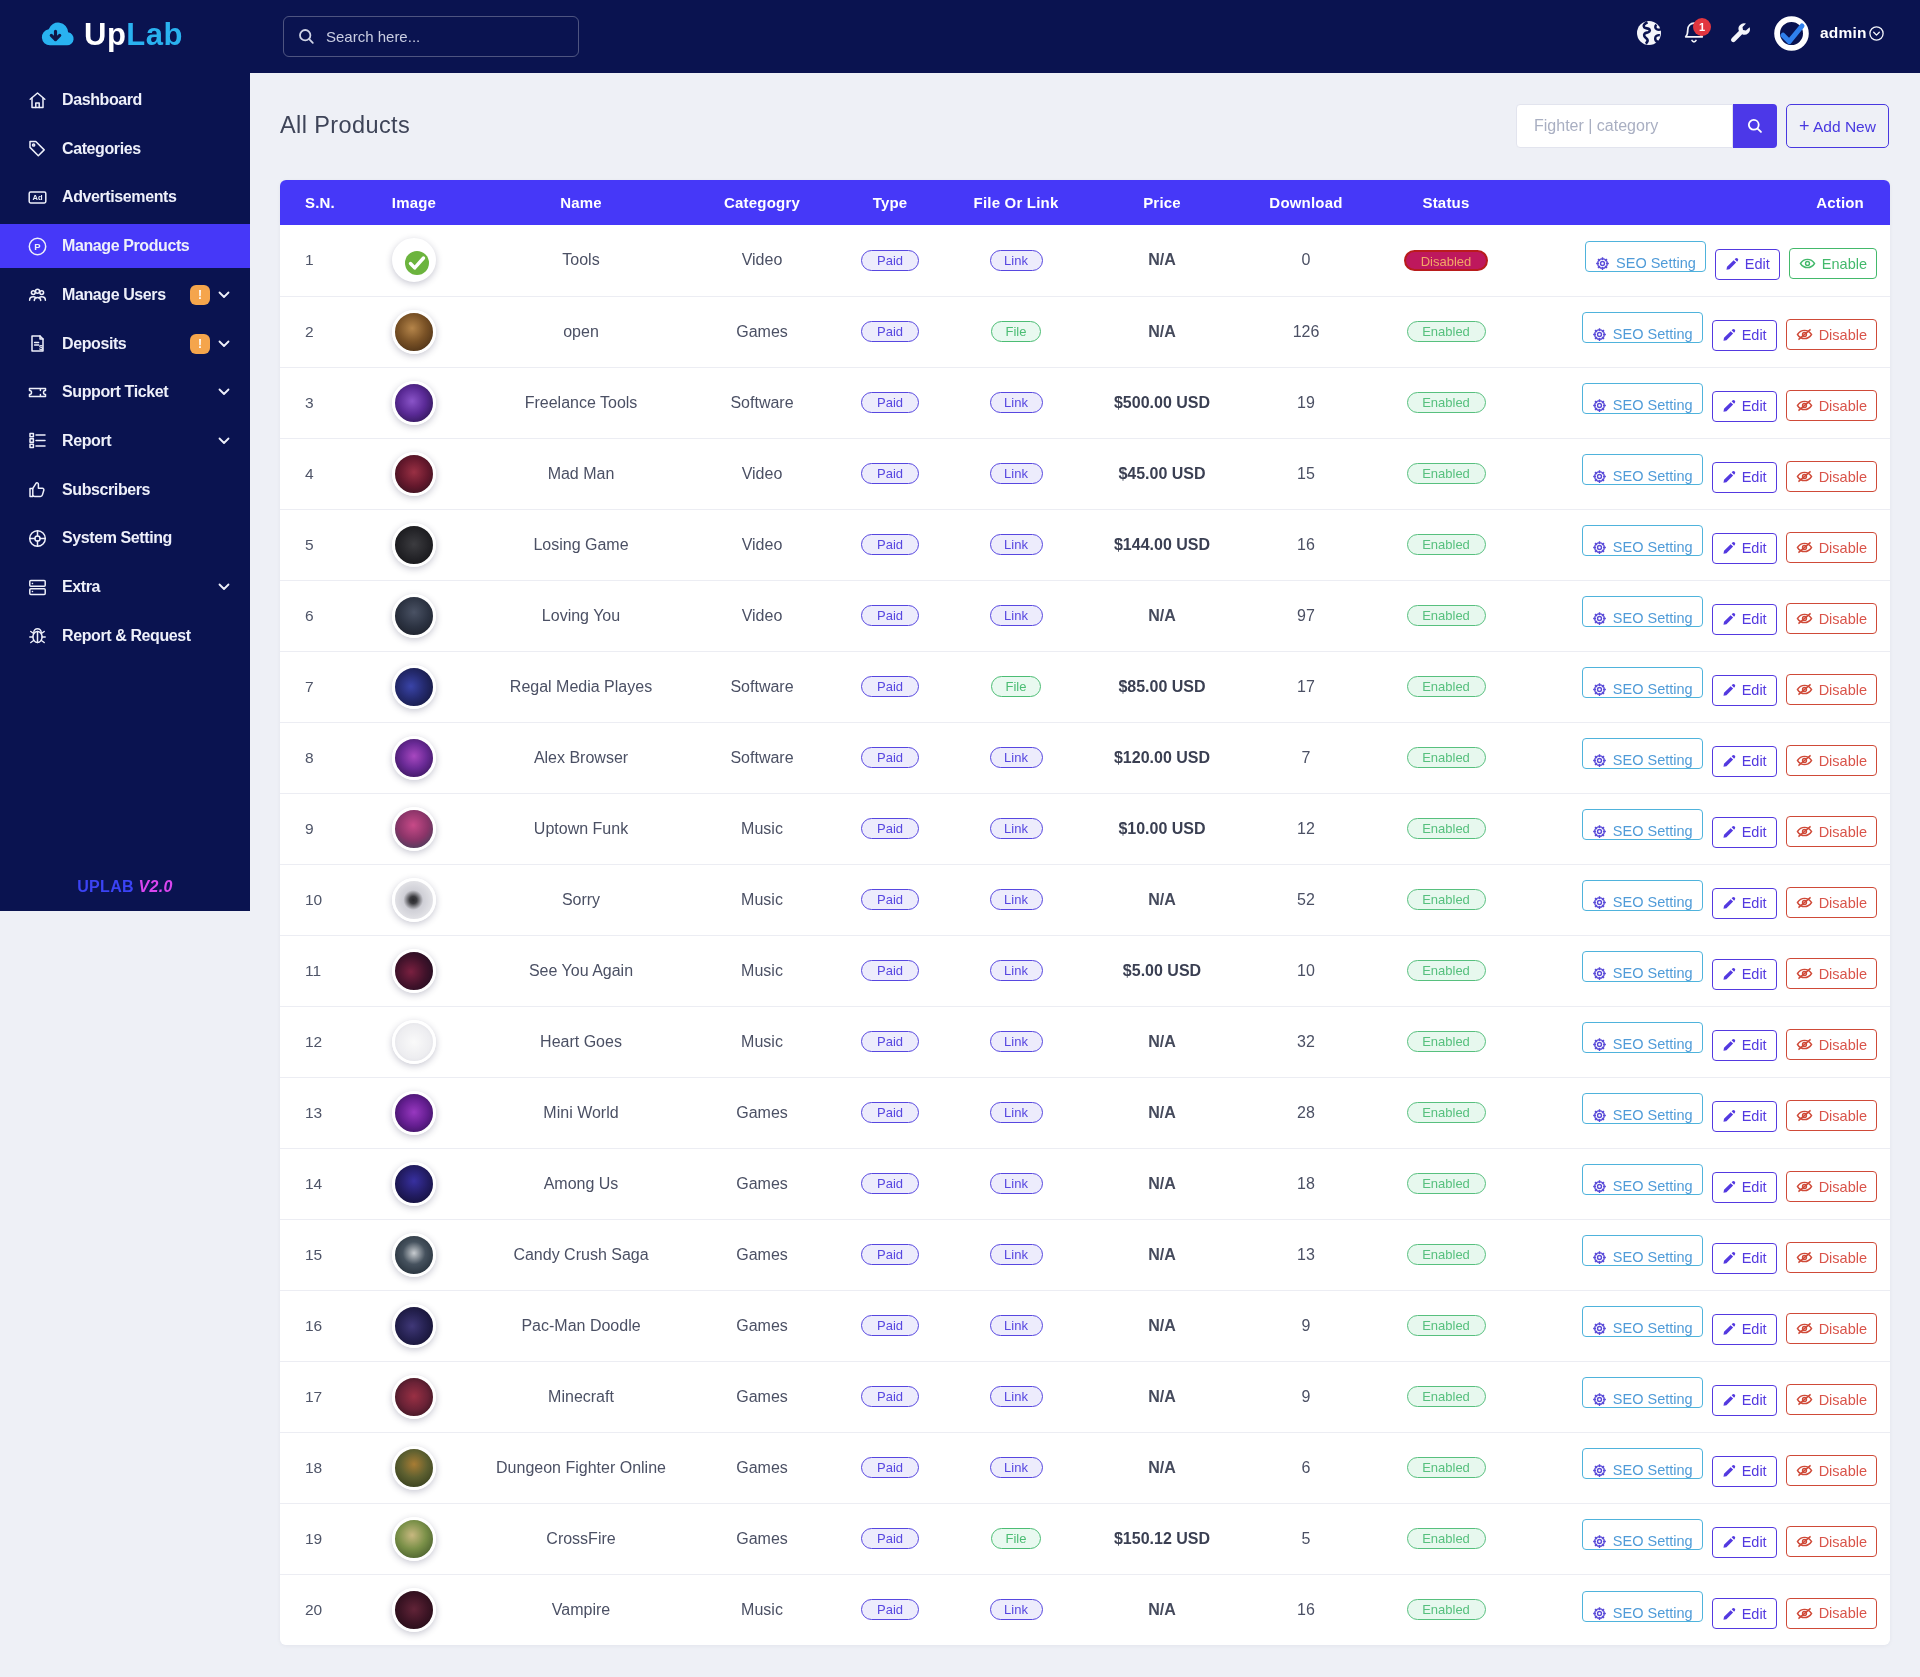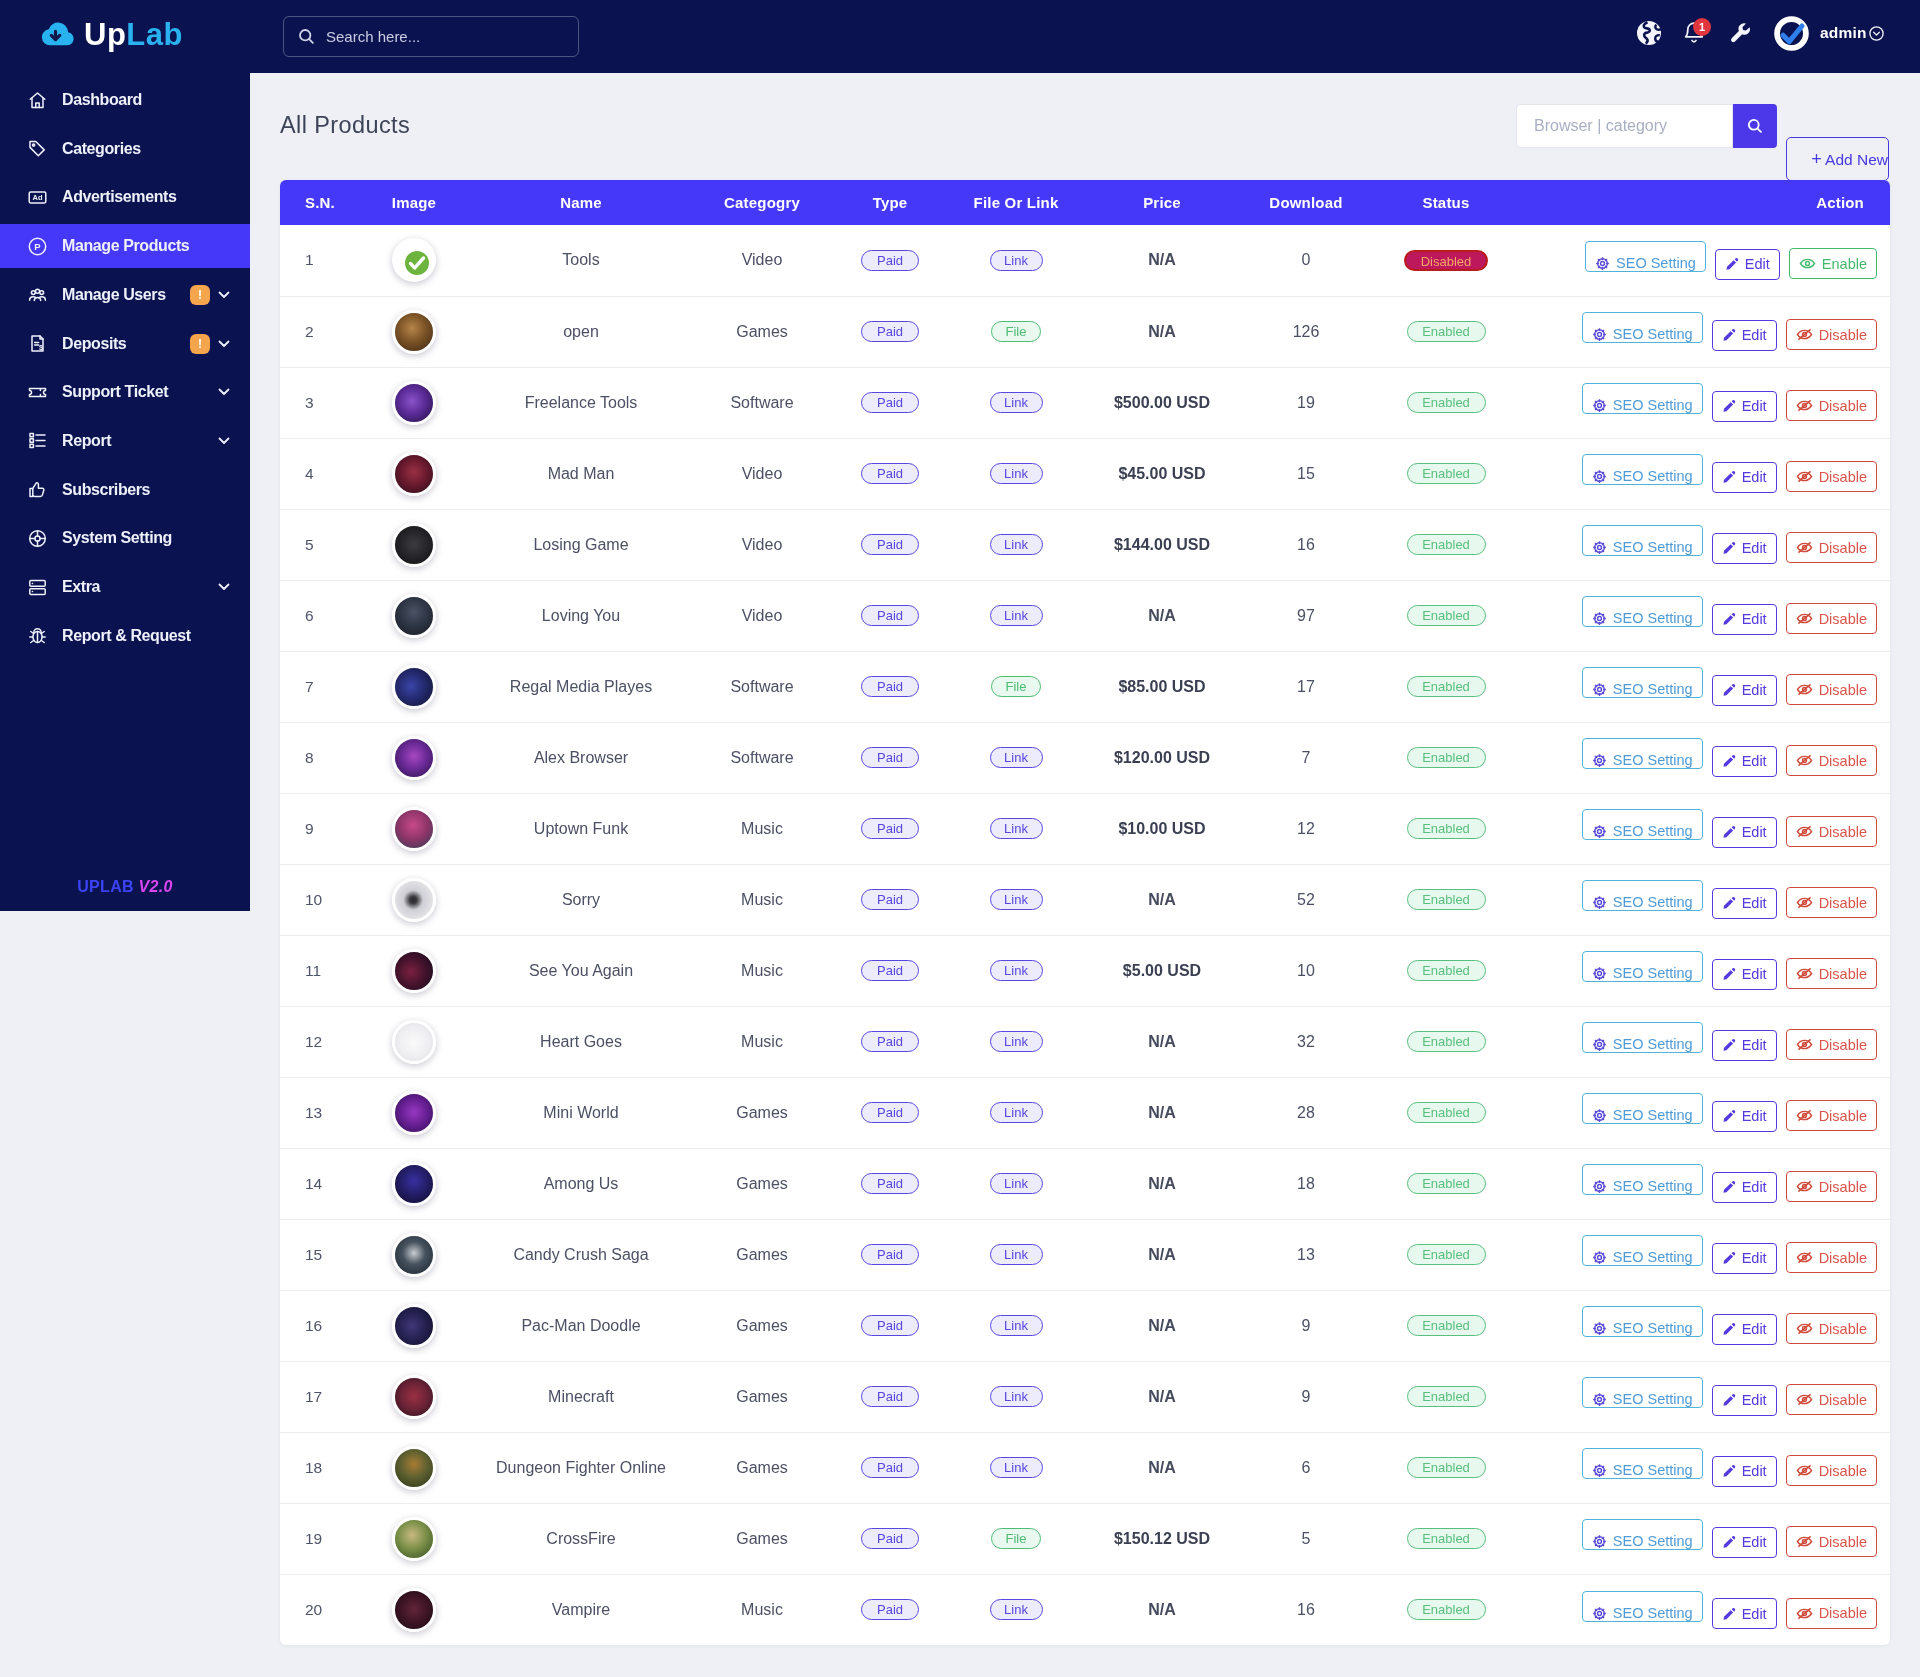--- a/index.html
+++ b/index.html
@@ -19,21 +19,21 @@
 .version .v1 { color:#3b43f5; } .version .v2 { color:#d946ef;font-style:italic; }
 .search { position:absolute; left:33px; top:16px; width:296px; height:41px; border:1px solid rgba(255,255,255,0.28); border-radius:6px; display:flex; align-items:center; }
 .search svg { margin-left:13px; }
 .search span { margin-left:10px; font-size:15px; color:#c9cde2; }
 .tico { position:absolute; top:0; height:66px; display:flex; align-items:center; }
 .nbadge { position:absolute; left:12px; top:18px; width:18px; height:18px; background:#e2363f; border-radius:50%; color:#fff; font-size:11px; font-weight:bold; text-align:center; line-height:18px; }
 .admin { color:#fff; font-size:15.5px; font-weight:bold; letter-spacing:0.2px; }
 .h1 { position:absolute; left:280px; top:112px; font-size:23.5px; font-weight:normal; color:#3e4458; letter-spacing:0.4px; }
 .pinput { position:absolute; left:1516px; top:104px; width:217px; height:44px; background:#fff; border:1px solid #e2e4ee; border-radius:4px 0 0 4px; line-height:42px; padding-left:17px; font-size:16px; color:#a9afc2; }
 .pbtn { position:absolute; left:1733px; top:104px; width:44px; height:44px; background:#4c38e8; border-radius:0 4px 4px 0; display:flex; align-items:center; justify-content:center; }
-.addnew { position:absolute; left:1786px; top:104px; width:103px; height:44px; border:1px solid #4838e0; border-radius:5px; color:#4838e0; font-size:15.5px; text-align:right; line-height:42px;margin-top:33px; }
+.addnew { position:absolute; left:1786px; top:104px; width:103px; height:44px; border:1px solid #4838e0; border-radius:5px; color:#4838e0; font-size:15.5px; text-align:center; line-height:42px; }
 .addnew b { font-weight:normal; font-size:18px; }
 .card { position:absolute; left:280px; top:180px; width:1610px; border-radius:6px; overflow:hidden; box-shadow:0 1px 4px rgba(20,20,60,0.05); }
 table { border-collapse:collapse; width:1610px; table-layout:fixed; background:#fff; }
 thead th { background:#4638f8; height:45px; color:#fff; font-size:15px; font-weight:bold; letter-spacing:0.2px; }
 tbody td { height:71px; border-top:1px solid #ecedf3; font-size:16px; color:#4b5064; }
 tbody tr:first-child td { border-top:none; }
 td.c, th.c { text-align:center; }
 td.sn, th.sn { text-align:left; padding-left:25px; font-size:15.5px; color:#4f5568; }
 th.sn { color:#fff; font-size:15px; }
 td.act, th.act { text-align:right; padding-right:13px; }
@@ -217,21 +217,21 @@
       <svg class="mi" width="21" height="21" viewBox="0 0 21 21" fill="none" stroke="#eef0fa" stroke-width="1.5" stroke-linecap="round" stroke-linejoin="round">
         <ellipse cx="10.5" cy="12" rx="4.6" ry="5.5"></ellipse>
         <path d="M6.8 7.5a3.7 3.7 0 0 1 7.4 0"></path>
         <path d="M10.5 6.5v11M2.8 12h3.1M15.1 12h3.1M3.8 6.5l2.8 2M17.2 6.5l-2.8 2M3.8 17.5l2.8-2M17.2 17.5l-2.8-2"></path>
       </svg>
       <span class="ml">Report &amp; Request</span>
     </div>
   <div class="version"><span class="v1">UPLAB</span> <span class="v2">V2.0</span></div>
 </div>
 <div class="h1">All Products</div>
-<div class="pinput">Browser | category</div>
+<div class="pinput">Fighter | category</div>
 <div class="pbtn">
     <svg width="18" height="18" viewBox="0 0 19 19" fill="none" stroke="#fff" stroke-width="1.9" stroke-linecap="round">
       <circle cx="8.2" cy="8.2" r="5.2"></circle>
       <path d="M12.2 12.2l3.6 3.6"></path>
     </svg>
   </div>
 <div class="addnew"><b>+</b> Add New</div>
 <div class="card">
 <table>
 <colgroup>

